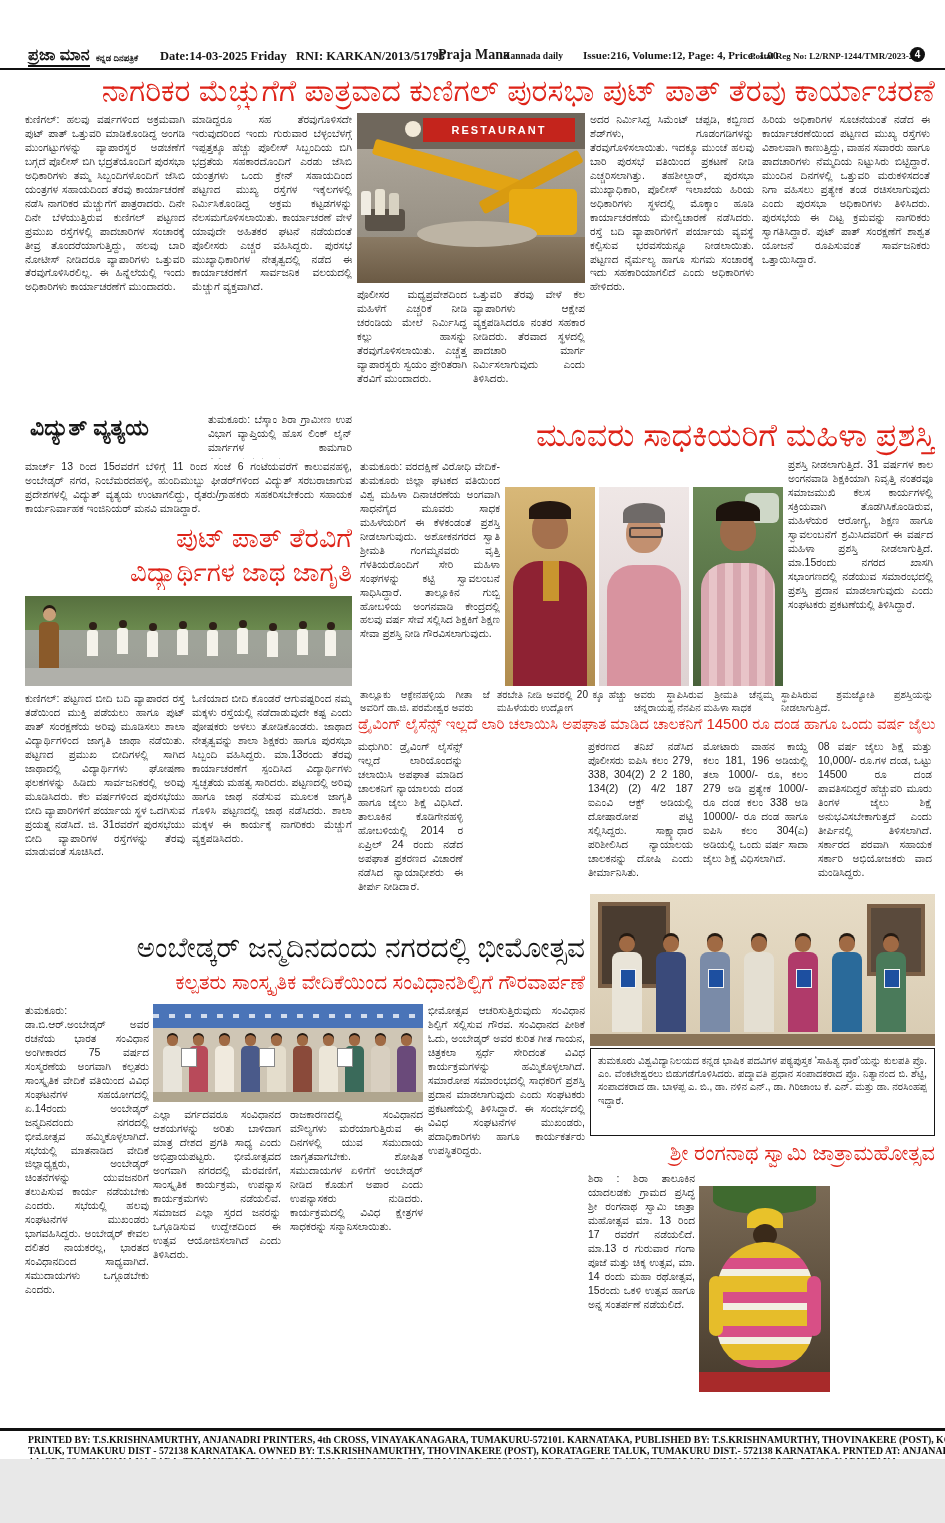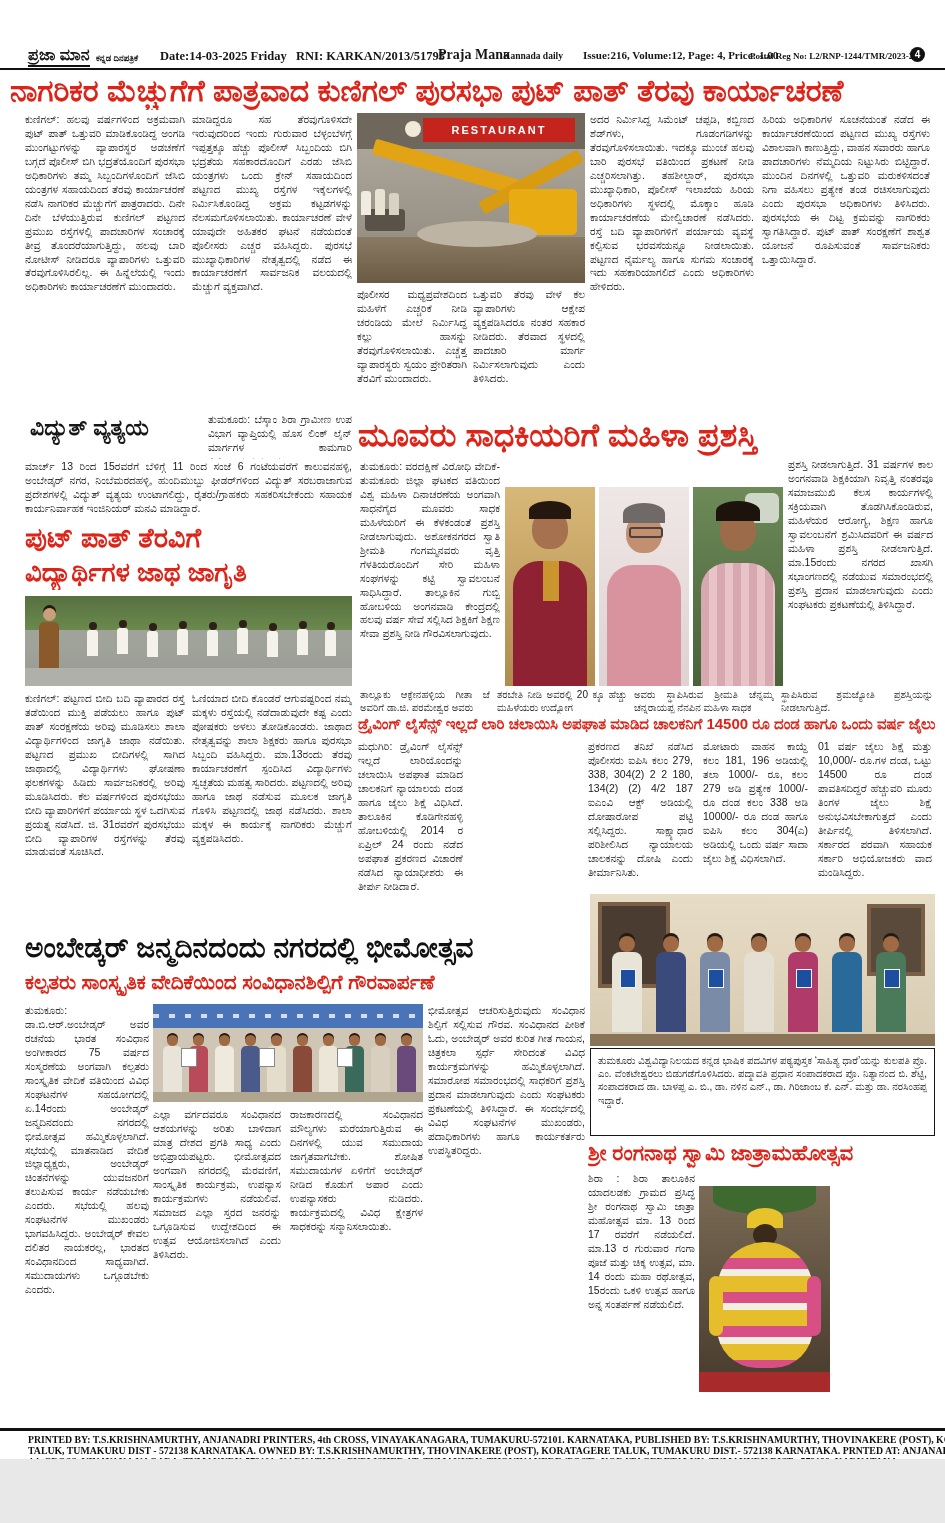--- a/index.html
+++ b/index.html
@@ -1,21 +1,21 @@
 <!DOCTYPE html>
 <html><head>
 <meta charset="utf-8">
 <style>
   html,body{margin:0;padding:0;background:#e8e8e8}
   #page{position:relative;width:945px;height:1459px;margin:0 auto;background:#ffffff;
         font-family:"Liberation Sans",sans-serif;overflow:hidden;color:#161616}
   .abs{position:absolute}
   .txt{font-size:10.5px;line-height:1.33;text-align:justify;color:#1a1a1a;overflow:hidden;word-break:break-word}
   .small{font-size:10px;line-height:1.3}
-  .hl{font-weight:bold;text-align:left;overflow:hidden;white-space:nowrap}
+  .hl{font-weight:normal;text-align:right;overflow:hidden;white-space:nowrap}
   .red{color:#de2318}
   .serifb{font-family:"Liberation Serif",serif;font-weight:bold}
   .photo{overflow:hidden;position:absolute}
   
   #hdr-rule{position:absolute;left:0;top:68px;width:945px;height:2px;background:#111}
   #logo-kn{font-weight:bold;font-size:16px;border-bottom:2px solid #111;padding-bottom:1px}
   
   .uperson{position:absolute;bottom:14px;width:30px;height:80px;border-radius:8px 8px 0 0}
   .uperson::after{content:'';position:absolute;top:-16px;left:7px;width:16px;height:16px;border-radius:50%;
         background:#a06a44;box-shadow:0 -3px 0 0 #241a12}
@@ -128,21 +128,21 @@
 
   <div class="abs txt small" style="left:360px;top:688px;width:130px;height:26px">ತಾಲ್ಲೂಕು ಆಕ್ಳೇನಹಳ್ಳಿಯ ಗೀತಾ ಜೆ ಅವರಿಗೆ ಡಾ.ಜಿ. ಪರಮೇಶ್ವರ ಅವರು</div>
   <div class="abs txt small" style="left:497px;top:688px;width:130px;height:26px">ತರಬೇತಿ ನೀಡಿ ಅವರಲ್ಲಿ 20 ಕ್ಕೂ ಹೆಚ್ಚು ಮಹಿಳೆಯರು ಉದ್ಯೋಗ</div>
   <div class="abs txt small" style="left:634px;top:688px;width:140px;height:26px">ಅವರು ಸ್ಥಾಪಿಸಿರುವ ಶ್ರೀಮತಿ ಚೆನ್ನಮ್ಮ ಚನ್ನರಾಯಪ್ಪ ನೆನಪಿನ ಮಹಿಳಾ ಸಾಧಕ</div>
   <div class="abs txt small" style="left:781px;top:688px;width:152px;height:26px">ಸ್ಥಾಪಿಸಿರುವ ಶ್ರಮಜ್ಯೋತಿ ಪ್ರಶಸ್ತಿಯನ್ನು ನೀಡಲಾಗುತ್ತಿದೆ.</div>
 
   <div class="abs hl red" style="left:358px;top:714px;width:577px;height:22px;font-size:15px;line-height:20px">ಡ್ರೈವಿಂಗ್ ಲೈಸೆನ್ಸ್ ಇಲ್ಲದೆ ಲಾರಿ ಚಲಾಯಿಸಿ ಅಪಘಾತ ಮಾಡಿದ ಚಾಲಕನಿಗೆ 14500 ರೂ ದಂಡ ಹಾಗೂ ಒಂದು ವರ್ಷ ಜೈಲು ಶಿಕ್ಷೆ</div>
   <div class="abs txt" style="left:358px;top:740px;width:105px;height:150px">ಮಧುಗಿರಿ: ಡ್ರೈವಿಂಗ್ ಲೈಸೆನ್ಸ್ ಇಲ್ಲದೆ ಲಾರಿಯೊಂದನ್ನು ಚಲಾಯಿಸಿ ಅಪಘಾತ ಮಾಡಿದ ಚಾಲಕನಿಗೆ ನ್ಯಾಯಾಲಯ ದಂಡ ಹಾಗೂ ಜೈಲು ಶಿಕ್ಷೆ ವಿಧಿಸಿದೆ. ತಾಲೂಕಿನ ಕೊಡಿಗೇನಹಳ್ಳಿ ಹೋಬಳಿಯಲ್ಲಿ 2014 ರ ಏಪ್ರಿಲ್ 24 ರಂದು ನಡೆದ ಅಪಘಾತ ಪ್ರಕರಣದ ವಿಚಾರಣೆ ನಡೆಸಿದ ನ್ಯಾಯಾಧೀಶರು ಈ ತೀರ್ಪು ನೀಡಿದ್ದಾರೆ.</div>
   <div class="abs txt" style="left:588px;top:740px;width:105px;height:150px">ಪ್ರಕರಣದ ತನಿಖೆ ನಡೆಸಿದ ಪೊಲೀಸರು ಐಪಿಸಿ ಕಲಂ 279, 338, 304(2) 2 2 180, 134(2) (2) 4/2 187 ಐಎಂವಿ ಆಕ್ಟ್ ಅಡಿಯಲ್ಲಿ ದೋಷಾರೋಪ ಪಟ್ಟಿ ಸಲ್ಲಿಸಿದ್ದರು. ಸಾಕ್ಷ್ಯಾಧಾರ ಪರಿಶೀಲಿಸಿದ ನ್ಯಾಯಾಲಯ ಚಾಲಕನನ್ನು ದೋಷಿ ಎಂದು ತೀರ್ಮಾನಿಸಿತು.</div>
   <div class="abs txt" style="left:703px;top:740px;width:105px;height:150px">ಮೋಟಾರು ವಾಹನ ಕಾಯ್ದೆ ಕಲಂ 181, 196 ಅಡಿಯಲ್ಲಿ ತಲಾ 1000/- ರೂ, ಕಲಂ 279 ಅಡಿ ಪ್ರತ್ಯೇಕ 1000/- ರೂ ದಂಡ ಕಲಂ 338 ಅಡಿ 10000/- ರೂ ದಂಡ ಹಾಗೂ ಐಪಿಸಿ ಕಲಂ 304(ಎ) ಅಡಿಯಲ್ಲಿ ಒಂದು ವರ್ಷ ಸಾದಾ ಜೈಲು ಶಿಕ್ಷೆ ವಿಧಿಸಲಾಗಿದೆ.</div>
-  <div class="abs txt" style="left:818px;top:740px;width:114px;height:150px">01 ವರ್ಷ ಜೈಲು ಶಿಕ್ಷೆ ಮತ್ತು 10,000/- ರೂ.ಗಳ ದಂಡ, ಒಟ್ಟು 14500 ರೂ ದಂಡ ಪಾವತಿಸದಿದ್ದರೆ ಹೆಚ್ಚುವರಿ ಮೂರು ತಿಂಗಳ ಜೈಲು ಶಿಕ್ಷೆ ಅನುಭವಿಸಬೇಕಾಗುತ್ತದೆ ಎಂದು ತೀರ್ಪಿನಲ್ಲಿ ತಿಳಿಸಲಾಗಿದೆ. ಸರ್ಕಾರದ ಪರವಾಗಿ ಸಹಾಯಕ ಸರ್ಕಾರಿ ಅಭಿಯೋಜಕರು ವಾದ ಮಂಡಿಸಿದ್ದರು.</div>
+  <div class="abs txt" style="left:818px;top:740px;width:114px;height:150px">08 ವರ್ಷ ಜೈಲು ಶಿಕ್ಷೆ ಮತ್ತು 10,000/- ರೂ.ಗಳ ದಂಡ, ಒಟ್ಟು 14500 ರೂ ದಂಡ ಪಾವತಿಸದಿದ್ದರೆ ಹೆಚ್ಚುವರಿ ಮೂರು ತಿಂಗಳ ಜೈಲು ಶಿಕ್ಷೆ ಅನುಭವಿಸಬೇಕಾಗುತ್ತದೆ ಎಂದು ತೀರ್ಪಿನಲ್ಲಿ ತಿಳಿಸಲಾಗಿದೆ. ಸರ್ಕಾರದ ಪರವಾಗಿ ಸಹಾಯಕ ಸರ್ಕಾರಿ ಅಭಿಯೋಜಕರು ವಾದ ಮಂಡಿಸಿದ್ದರು.</div>
 
   <div class="abs hl" style="left:25px;top:931px;width:560px;height:36px;font-size:28px;line-height:34px;color:#111">ಅಂಬೇಡ್ಕರ್ ಜನ್ಮದಿನದಂದು ನಗರದಲ್ಲಿ ಭೀಮೋತ್ಸವ</div>
   <div class="abs hl red" style="left:25px;top:970px;width:560px;height:26px;font-size:20px;line-height:24px">ಕಲ್ಪತರು ಸಾಂಸ್ಕೃತಿಕ ವೇದಿಕೆಯಿಂದ ಸಂವಿಧಾನಶಿಲ್ಪಿಗೆ ಗೌರವಾರ್ಪಣೆ</div>
 
   <div class="abs txt" style="left:25px;top:1004px;width:124px;height:394px">ತುಮಕೂರು: ಡಾ.ಬಿ.ಆರ್.ಅಂಬೇಡ್ಕರ್ ಅವರ ರಚನೆಯ ಭಾರತ ಸಂವಿಧಾನ ಅಂಗೀಕಾರದ 75 ವರ್ಷದ ಸಂಸ್ಮರಣೆಯ ಅಂಗವಾಗಿ ಕಲ್ಪತರು ಸಾಂಸ್ಕೃತಿಕ ವೇದಿಕೆ ವತಿಯಿಂದ ವಿವಿಧ ಸಂಘಟನೆಗಳ ಸಹಯೋಗದಲ್ಲಿ ಏ.14ರಂದು ಅಂಬೇಡ್ಕರ್ ಜನ್ಮದಿನದಂದು ನಗರದಲ್ಲಿ ಭೀಮೋತ್ಸವ ಹಮ್ಮಿಕೊಳ್ಳಲಾಗಿದೆ. ಸಭೆಯಲ್ಲಿ ಮಾತನಾಡಿದ ವೇದಿಕೆ ಜಿಲ್ಲಾಧ್ಯಕ್ಷರು, ಅಂಬೇಡ್ಕರ್ ಚಿಂತನೆಗಳನ್ನು ಯುವಜನರಿಗೆ ತಲುಪಿಸುವ ಕಾರ್ಯ ನಡೆಯಬೇಕು ಎಂದರು. ಸಭೆಯಲ್ಲಿ ಹಲವು ಸಂಘಟನೆಗಳ ಮುಖಂಡರು ಭಾಗವಹಿಸಿದ್ದರು. ಅಂಬೇಡ್ಕರ್ ಕೇವಲ ದಲಿತರ ನಾಯಕರಲ್ಲ, ಭಾರತದ ಸಂವಿಧಾನದಿಂದ ಸಾಧ್ಯವಾಗಿದೆ. ಸಮುದಾಯಗಳು ಒಗ್ಗೂಡಬೇಕು ಎಂದರು.</div>
 
   <div class="photo" style="left:153px;top:1004px;width:270px;height:98px;background:#cfc6b5">
     <div class="abs" style="left:0;top:0;width:270px;height:24px;background:#4a74b8;
          background-image:repeating-linear-gradient(90deg,rgba(255,255,255,.75) 0 6px,transparent 6px 16px);background-size:100% 4px;background-position:0 10px;background-repeat:no-repeat"></div>
     <div class="aperson" style="left:10px;background:#e8e4da"></div>

